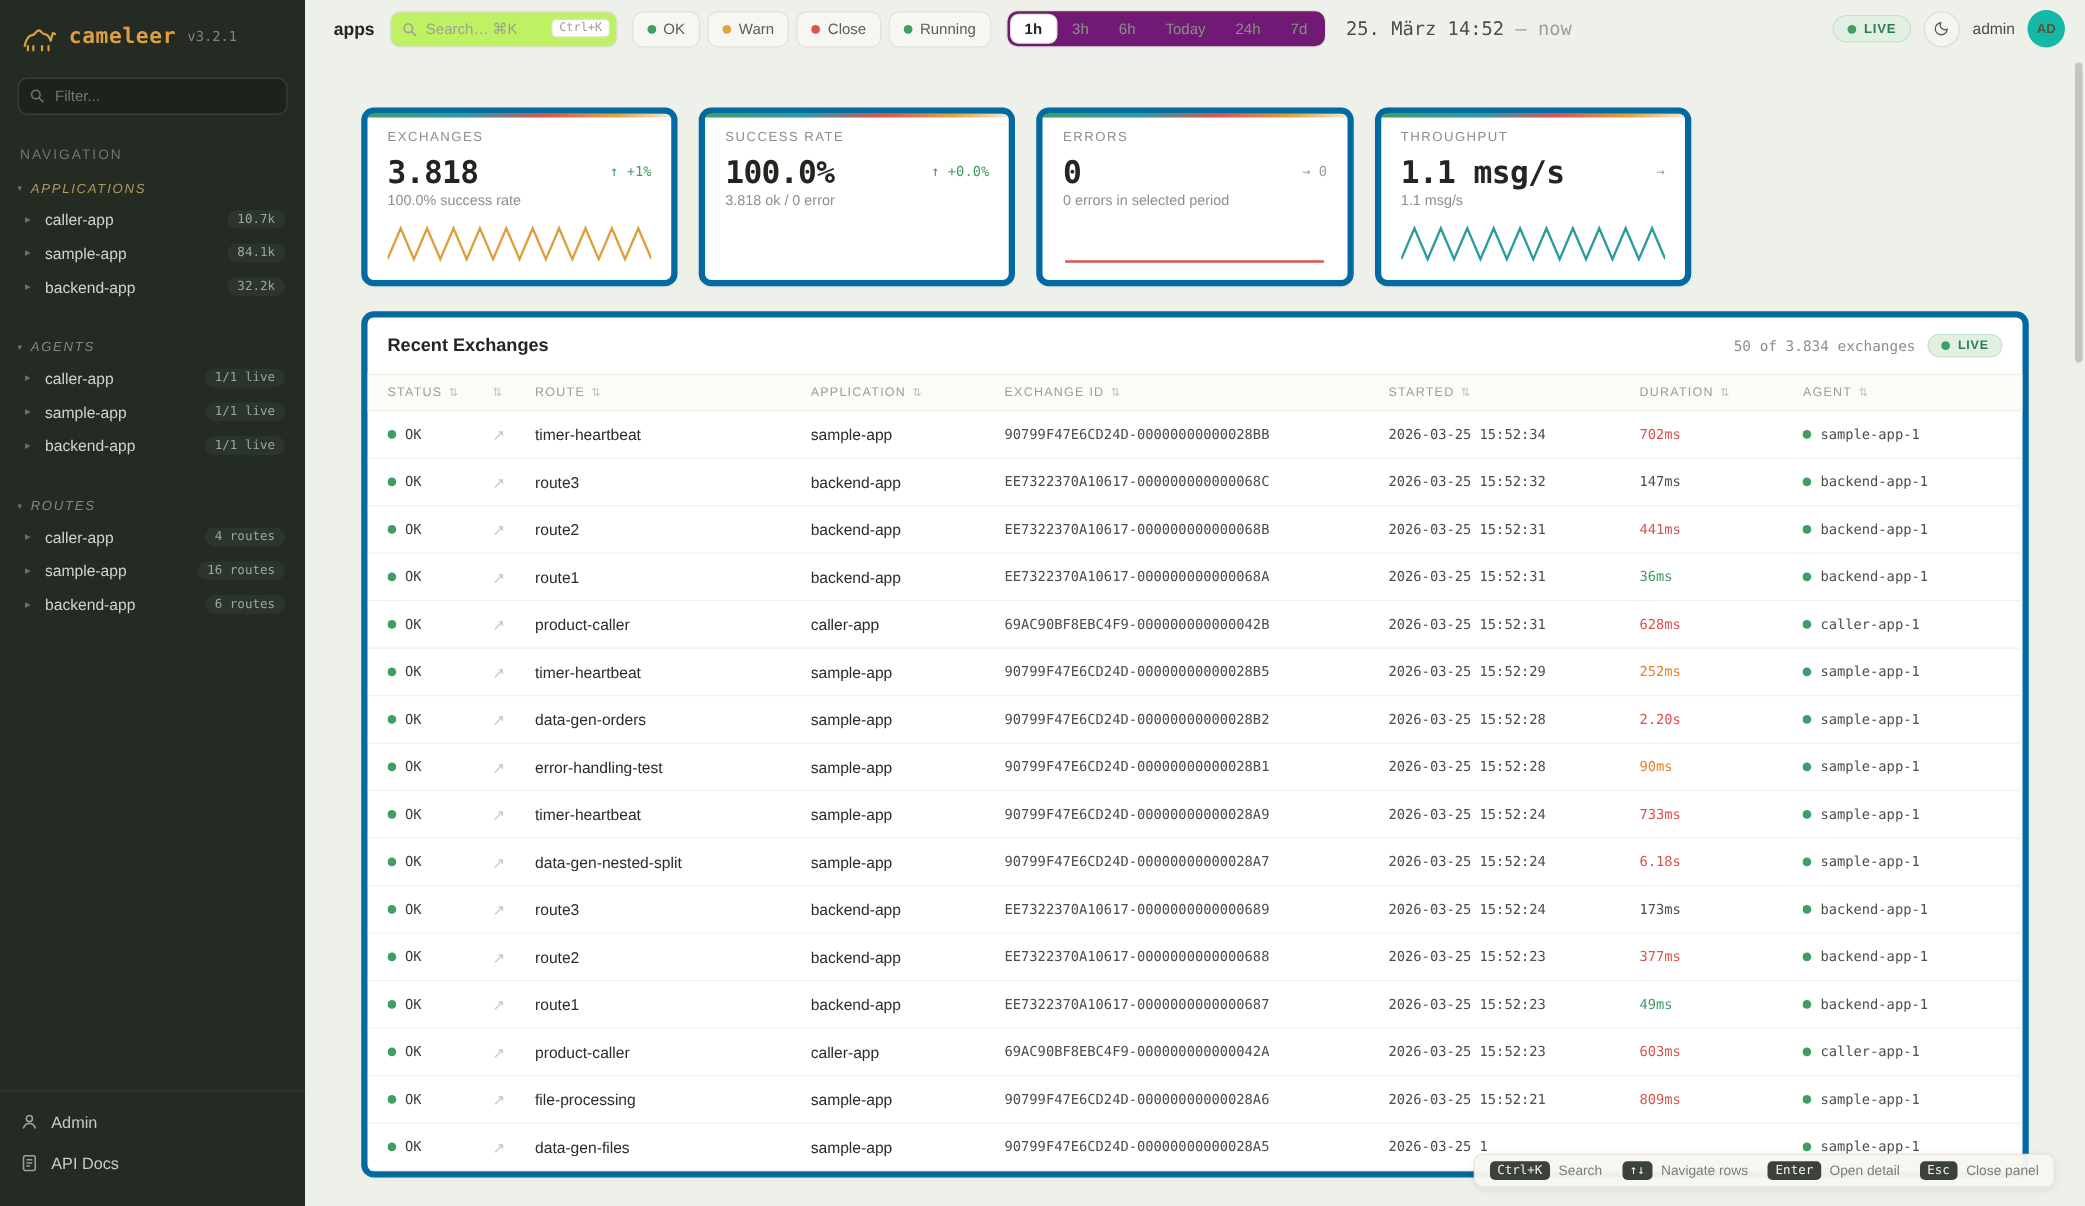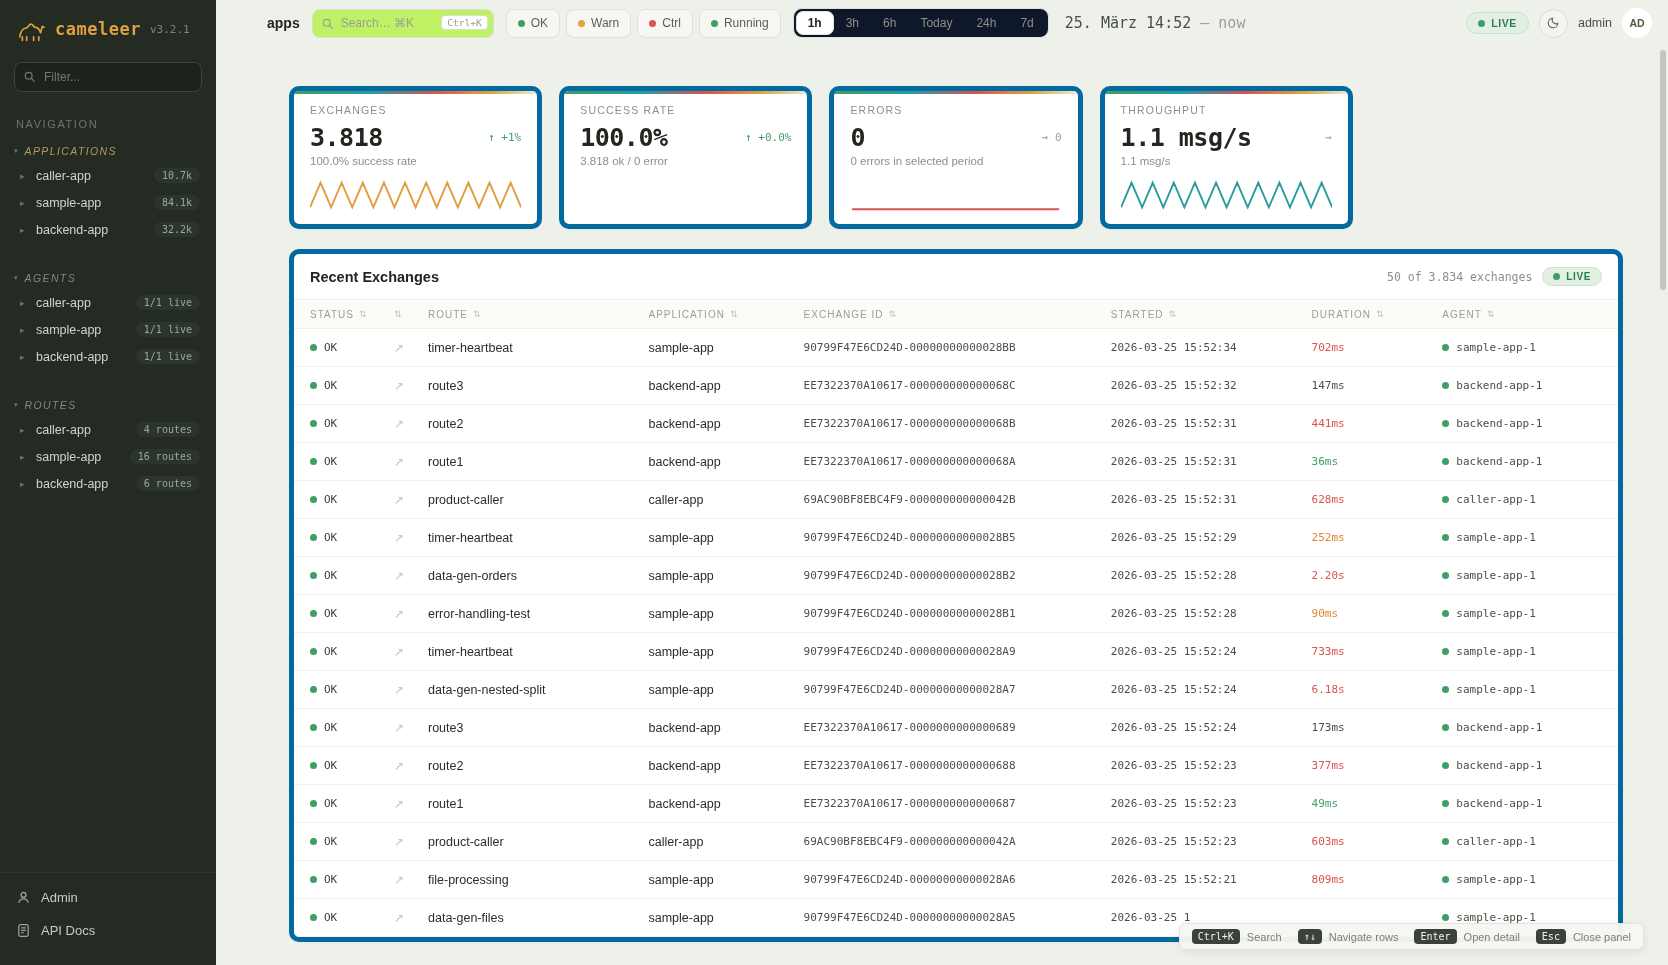--- a/index.html
+++ b/index.html
@@ -2,21 +2,21 @@
 <html><head>
 <meta charset="utf-8">
 <style>
   * { box-sizing: border-box; margin: 0; padding: 0; }
   html, body { width: 1668px; height: 965px; overflow: hidden; }
   body { font-family: "Liberation Sans", "DejaVu Sans", sans-serif; background: #eef0ea; color: #22261f; }
   .mono { font-family: "DejaVu Sans Mono", monospace; }
   button { font-family: inherit; }
 
   
-  .sidebar { position: fixed; left: 0; top: 0; bottom: 0; width: 216px; background: #232b23; display: flex; flex-direction: column; z-index: 5; }
+  .sidebar { position: fixed; left: 0; top: 0; bottom: 0; width: 244px; background: #232b23; display: flex; flex-direction: column; z-index: 5; }
   .logo-row { display: flex; align-items: center; gap: 9px; padding: 16px 16px 8px; }
   .logo-mark { width: 30px; height: 26px; flex: 0 0 auto; }
   .logo-name { color: #dd9f3f; font-weight: 700; font-size: 17px; font-family: "DejaVu Sans Mono", monospace; letter-spacing: .5px; }
   .logo-ver { color: #7d877d; font-size: 11px; font-family: "DejaVu Sans Mono", monospace; }
   .filter-wrap { margin: 12px 14px 0; position: relative; }
   .filter-wrap svg { position: absolute; left: 9px; top: 8px; width: 13px; height: 13px; color: #6e786e; }
   .filter-input { width: 100%; height: 30px; background: #1c231c; border: 1px solid #39443a; border-radius: 8px; color: #cfd5cc; font-size: 12px; padding: 0 10px 0 29px; outline: none; }
   .filter-input::placeholder { color: #707a70; }
   .nav-caption { margin: 26px 16px 0; font-size: 11px; letter-spacing: 1.6px; color: #6e786d; }
   .nav-section { margin-top: 10px; }
@@ -38,32 +38,32 @@
   .topbar { height: 46px; display: flex; align-items: center; gap: 12px; padding: 0 16px 0 23px; flex: 0 0 auto; }
   .context { font-size: 14px; font-weight: 700; }
   .search-wrap { position: relative; width: 182px; }
   .search-wrap svg { position: absolute; left: 9px; top: 8px; width: 13px; height: 13px; color: #9aa096; }
   .search-input { width: 100%; height: 29px; border: 1px solid #dcded4; background: #bef264; border-radius: 8px; font-size: 12px; padding: 0 54px 0 28px; color: #3c403a; outline: none; }
   .search-input::placeholder { color: #9aa096; }
   .search-kbd { position: absolute; right: 6px; top: 6px; font-family: "DejaVu Sans Mono", monospace; font-size: 9.5px; color: #9aa096; border: 1px solid #dcded4; border-radius: 4px; padding: 1px 5px; background: #fff; }
   .chip-row { display: flex; gap: 6px; }
   .chip { display: flex; align-items: center; gap: 6px; height: 29px; padding: 0 11px; border: 1px solid #e0e2d8; background: #f6f7f2; border-radius: 8px; cursor: pointer; font-size: 12px; color: #5a5f57; }
   .dot { width: 7px; height: 7px; border-radius: 50%; background: #3f9e63; flex: 0 0 auto; }
-  .seg { display: flex; align-items: center; background: #0f172a; border: 1px solid #e0e2d8; border-radius: 9px; padding: 2px; }
+  .seg { display: flex; align-items: center; background: #701a75; border: 1px solid #e0e2d8; border-radius: 9px; padding: 2px; }
   .seg-btn { border: 1px solid transparent; background: transparent; font-size: 12px; color: #8b9088; padding: 4px 11px; border-radius: 7px; cursor: pointer; }
   .seg-btn[data-active="true"] { background: #fff; color: #22261f; font-weight: 700; border-color: #e4e6dc; box-shadow: 0 1px 2px rgba(0,0,0,.08); }
   .range-date { font-family: "DejaVu Sans Mono", monospace; font-size: 15px; color: #4a4f48; margin-left: 4px; white-space: nowrap; }
   .range-date .suffix { color: #9aa096; }
   .top-right { margin-left: auto; display: flex; align-items: center; gap: 10px; }
   .live-pill { display: flex; align-items: center; gap: 6px; background: #e2f0e3; border: 1px solid #c9e2cd; color: #2e7d4f; font-size: 10.5px; font-weight: 700; letter-spacing: .6px; padding: 4px 11px; border-radius: 999px; white-space: nowrap; }
   .live-pill.sm { padding: 3px 10px; font-size: 10px; }
   .theme-btn { width: 29px; height: 29px; border-radius: 50%; border: 1px solid #dcded4; background: #f4f5ef; display: flex; align-items: center; justify-content: center; cursor: pointer; }
   .theme-btn svg { width: 14px; height: 14px; }
   .user-name { font-size: 12.5px; color: #4a4f48; }
-  .avatar { width: 30px; height: 30px; border-radius: 50%; background: #ffffff; color: #5a5340; display: flex; align-items: center; justify-content: center; font-size: 10.5px; font-weight: 700; cursor: pointer; }
+  .avatar { width: 30px; height: 30px; border-radius: 50%; background: #14b8a6; color: #5a5340; display: flex; align-items: center; justify-content: center; font-size: 10.5px; font-weight: 700; cursor: pointer; }
 
   .content { flex: 1; overflow: hidden; padding: 40px 45px 0; }
 
   
   .kpi-row { display: grid; grid-template-columns: repeat(5, 1fr); gap: 17px; }
   .card { position: relative; background: #fff; border: 5px solid #0369a1; border-radius: 10px; box-shadow: 0 1px 2px rgba(30,40,30,.04); }
   .kpi { padding: 13px 16px 10px; overflow: hidden; }
   .accent-bar { position: absolute; top: 0; left: 0; right: 0; height: 3px; background: linear-gradient(90deg,#3f9e63 0%,#2b9ba0 32%,#d9534f 58%,#e0a63d 82%,#ece9dd 100%); }
   .kpi-title { font-size: 10.5px; letter-spacing: 1.2px; color: #8b9088; }
   .kpi-value-row { display: flex; align-items: center; justify-content: space-between; margin-top: 7px; }
@@ -246,21 +246,21 @@
           <span>OK</span>
         </button>
 
         <button class="chip">
           <span class="dot" style="background: rgb(224, 166, 61);"></span>
           <span>Warn</span>
         </button>
 
         <button class="chip">
           <span class="dot" style="background: rgb(217, 83, 79);"></span>
-          <span>Ctrl</span>
+          <span>Close</span>
         </button>
 
         <button class="chip">
           <span class="dot" style="background: rgb(63, 158, 99);"></span>
           <span>Running</span>
         </button>
       </div>
 
     <div class="seg">
 

